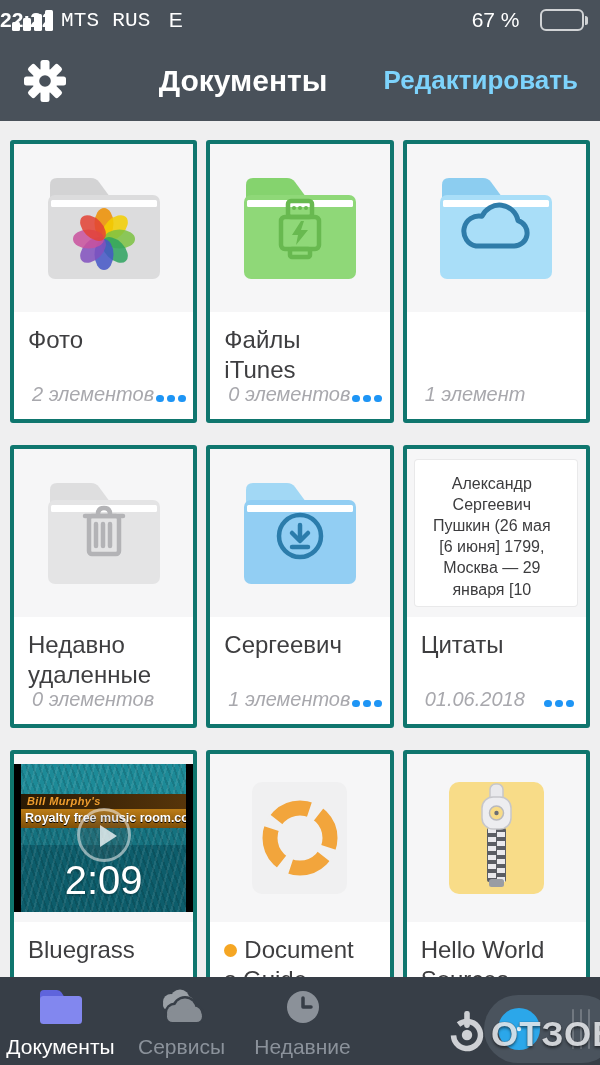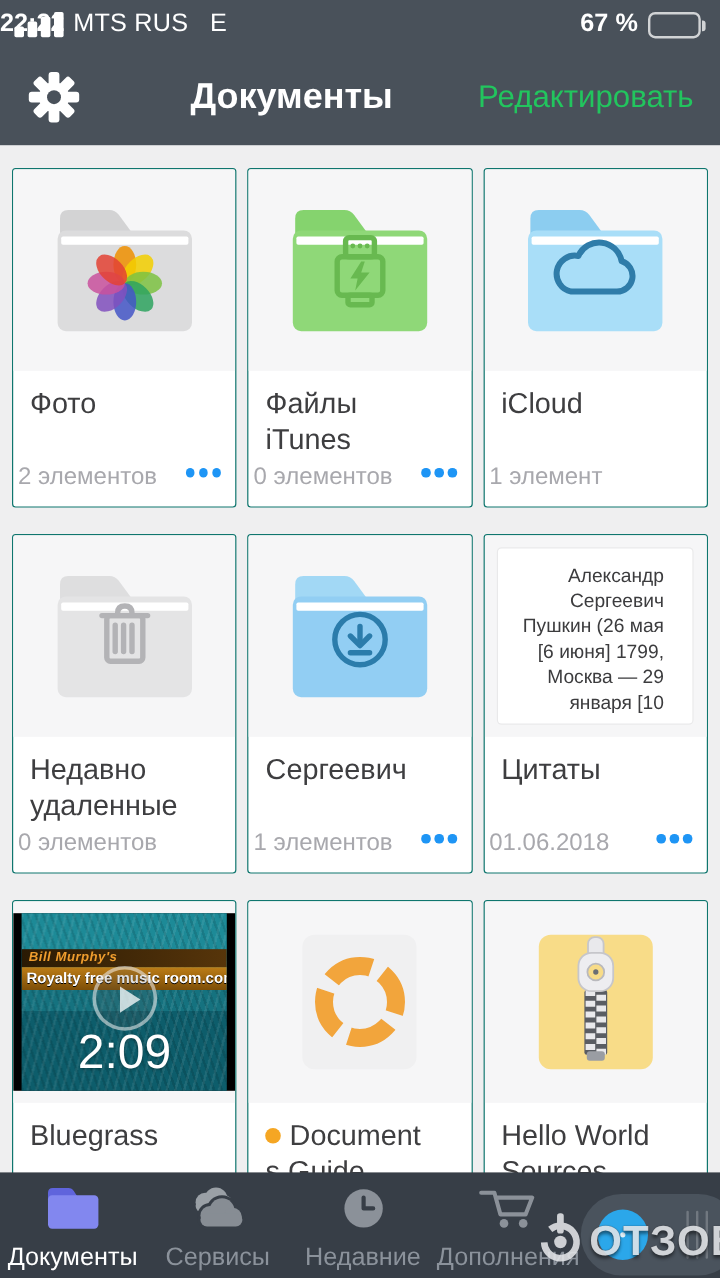--- a/index.html
+++ b/index.html
@@ -13,27 +13,27 @@
   
   .statusbar {
     position:absolute; top:0; left:0; right:0; height:40px;
     background:#49515a; color:#fff;
     display:flex; align-items:center; padding:0 12px; z-index:20;
   }
   .sig { display:flex; align-items:flex-end; gap:3px; }
   .sig i { display:block; width:8px; background:#fff; border-radius:1.5px; }
   .sig i:nth-child(1){height:9px} .sig i:nth-child(2){height:13px}
   .sig i:nth-child(3){height:17px} .sig i:nth-child(4){height:21px}
-  .carrier { font-size:21px; margin-left:8px; letter-spacing:.2px; }
+  .carrier { font-size:21px; margin-left:8px; letter-spacing:.2px;font-family:Liberation Mono, monospace; }
   .net-e { font-size:21px; margin-left:18px; }
   .sb-time {
     position:absolute; left:0; right:0; text-align:left;
     font-size:21px; font-weight:700; pointer-events:none;
   }
-  .sb-right { margin-left:auto; display:flex; align-items:flex-end; gap:8px;font-weight:bold; }
+  .sb-right { margin-left:auto; display:flex; align-items:center; gap:20px; }
   .batt-pct { font-size:21px; }
   .batt { display:flex; align-items:center; }
   .batt-body {
     width:44px; height:22px; border:2px solid rgba(255,255,255,.75);
     border-radius:6px; padding:2px;
   }
   .batt-fill { width:66%; height:100%; background:#fdca00; border-radius:2.5px; }
   .batt-cap {
     width:3px; height:9px; background:rgba(255,255,255,.75);
     border-radius:0 2.5px 2.5px 0; margin-left:1.5px;
@@ -42,58 +42,58 @@
   .header {
     position:absolute; top:40px; left:0; right:0; height:81px;
     background:#49515a; color:#fff; z-index:20;
     display:flex; align-items:center; padding:0 22px;
   }
   .hdr-title {
     position:absolute; left:243px; transform:translateX(-50%);
     font-size:30px; font-weight:700; white-space:nowrap;
   }
   .edit-btn {
-    margin-left:auto; font-size:26px; font-weight:400; color:#22c55e;
+    margin-left:auto; font-size:26px; font-weight:700; color:#7dd3fc;
     background:none; border:none; font-family:inherit; cursor:pointer;
   }
   
   .content {
     position:absolute; top:121px; left:0; right:0; bottom:0;
     padding:19px 10px 0; z-index:1;
   }
   .grid { display:grid; grid-template-columns:repeat(3,1fr); gap:22px 9px; }
   .card {
-    background:#fff; border:1px solid #0f766e; border-radius:3px;
+    background:#fff; border:4px solid #0f766e; border-radius:3px;
     height:283px; position:relative; overflow:hidden;
   }
   .thumb {
     height:168px; background:#f6f6f7;
     display:flex; align-items:center; justify-content:center; position:relative;
   }
   .meta { padding:13px 14px 0; }
   .title { font-size:24px; color:#3e3e40; line-height:1.25; }
   .title.narrow { max-width:118px; }
   .title.guide { max-width:132px; word-break:break-all; }
   .orange-dot {
     display:inline-block; width:13px; height:13px; border-radius:50%;
     background:#f5a623; margin-right:7px; vertical-align:1px;
   }
   .footer {
-    position:absolute; left:4px; right:10px; bottom:13px;
-    display:flex; align-items:flex-start;
+    position:absolute; left:18px; right:10px; bottom:13px;
+    display:flex; align-items:flex-end;font-style:italic;
   }
   .sub { flex:1; font-size:20px; color:#a8a8ad; white-space:nowrap; }
   .dots { display:flex; gap:3.5px; padding:4px 2px; cursor:pointer; }
   .dots i { width:7.5px; height:7.5px; border-radius:50%; background:#1e95f5; }
   
   .page {
     width:162px; height:146px; background:#fff; border-radius:3px;
     box-shadow:0 0 0 1px rgba(0,0,0,.05);
     padding:13px 24px 0 15px; overflow:hidden;
-    font-size:16px; line-height:1.32; color:#3c3c3e; text-align:right;
+    font-size:16px; line-height:1.32; color:#3c3c3e; text-align:center;
   }
   
   .vid { width:195px; height:148px; background:#000; padding:0 7px; }
   .vidin {
     position:relative; width:100%; height:100%; overflow:hidden;
     background:
       repeating-linear-gradient(105deg, rgba(255,255,255,.08) 0 2px, transparent 2px 7px),
       repeating-linear-gradient(70deg, rgba(0,0,0,.12) 0 2px, transparent 2px 6px),
       linear-gradient(180deg,#1d8a97 0 20%, #15727f 20% 55%, #0d5d6b 55% 100%);
   }
@@ -263,23 +263,20 @@
 
     <div class="card">
       <div class="thumb">
         <svg width="132" height="106" viewBox="0 0 132 106">
           <path d="M12 26 V10 q0-7 7-7 h34 q5 0 8 4 l11 15 z" fill="#8ccdf0"></path>
           <rect x="10" y="20" width="112" height="84" rx="7" fill="#a9def8"></rect>
           <rect x="13" y="25" width="106" height="7" rx="1.5" fill="#ffffff"></rect>
           <path d="M46 71 h38 a13 13 0 0 0 4-25.4 a19 19 0 0 0-36-4.3 A13.5 13.5 0 0 0 46 71 z" fill="none" stroke="#2f7ca9" stroke-width="5" stroke-linejoin="round"></path>
         </svg>
       </div>
-      <div class="meta">
-          <div class="title">iCloud</div>
-        </div>
       <div class="footer">
         <span class="sub">1 элемент</span>
       </div>
     </div>
 
     <div class="card">
       <div class="thumb">
         <svg width="132" height="106" viewBox="0 0 132 106">
           <path d="M12 26 V10 q0-7 7-7 h34 q5 0 8 4 l11 15 z" fill="#dededf"></path>
           <rect x="10" y="20" width="112" height="84" rx="7" fill="#e4e4e5"></rect>
@@ -436,30 +433,20 @@
   </div>
   <div class="tab">
     <span>
       <svg width="38" height="38" viewBox="0 0 38 38">
         <circle cx="19" cy="19" r="16" fill="#8b9199"></circle>
         <path d="M19 10 V19 H27" fill="none" stroke="#373e47" stroke-width="3.5" stroke-linecap="round" stroke-linejoin="round"></path>
       </svg>
     </span>
     <span class="lbl">Недавние</span>
   </div>
-  <div class="tab">
-    <span>
-      <svg width="52" height="38" viewBox="0 0 52 38">
-        <path d="M3 6 H14 L19 24 H40 L45.5 10 H16" fill="none" stroke="#8b9199" stroke-width="3.4" stroke-linejoin="round" stroke-linecap="round"></path>
-        <circle cx="22" cy="31.5" r="3.6" fill="#8b9199"></circle>
-        <circle cx="38" cy="31.5" r="3.6" fill="#8b9199"></circle>
-      </svg>
-    </span>
-    <span class="lbl">Дополнения</span>
-  </div>
 </div>
 
 <div class="pill">
   <span class="compass-wrap">
     <svg width="44" height="44" viewBox="0 0 44 44">
       <circle cx="22" cy="22" r="21" fill="#2ba7ea"></circle>
       <polygon points="33,11 24.5,19.5 11,33 19.5,24.5" fill="#333b45"></polygon>
       <circle cx="22" cy="22" r="2.2" fill="#e8f4fb"></circle>
     </svg>
   </span>

